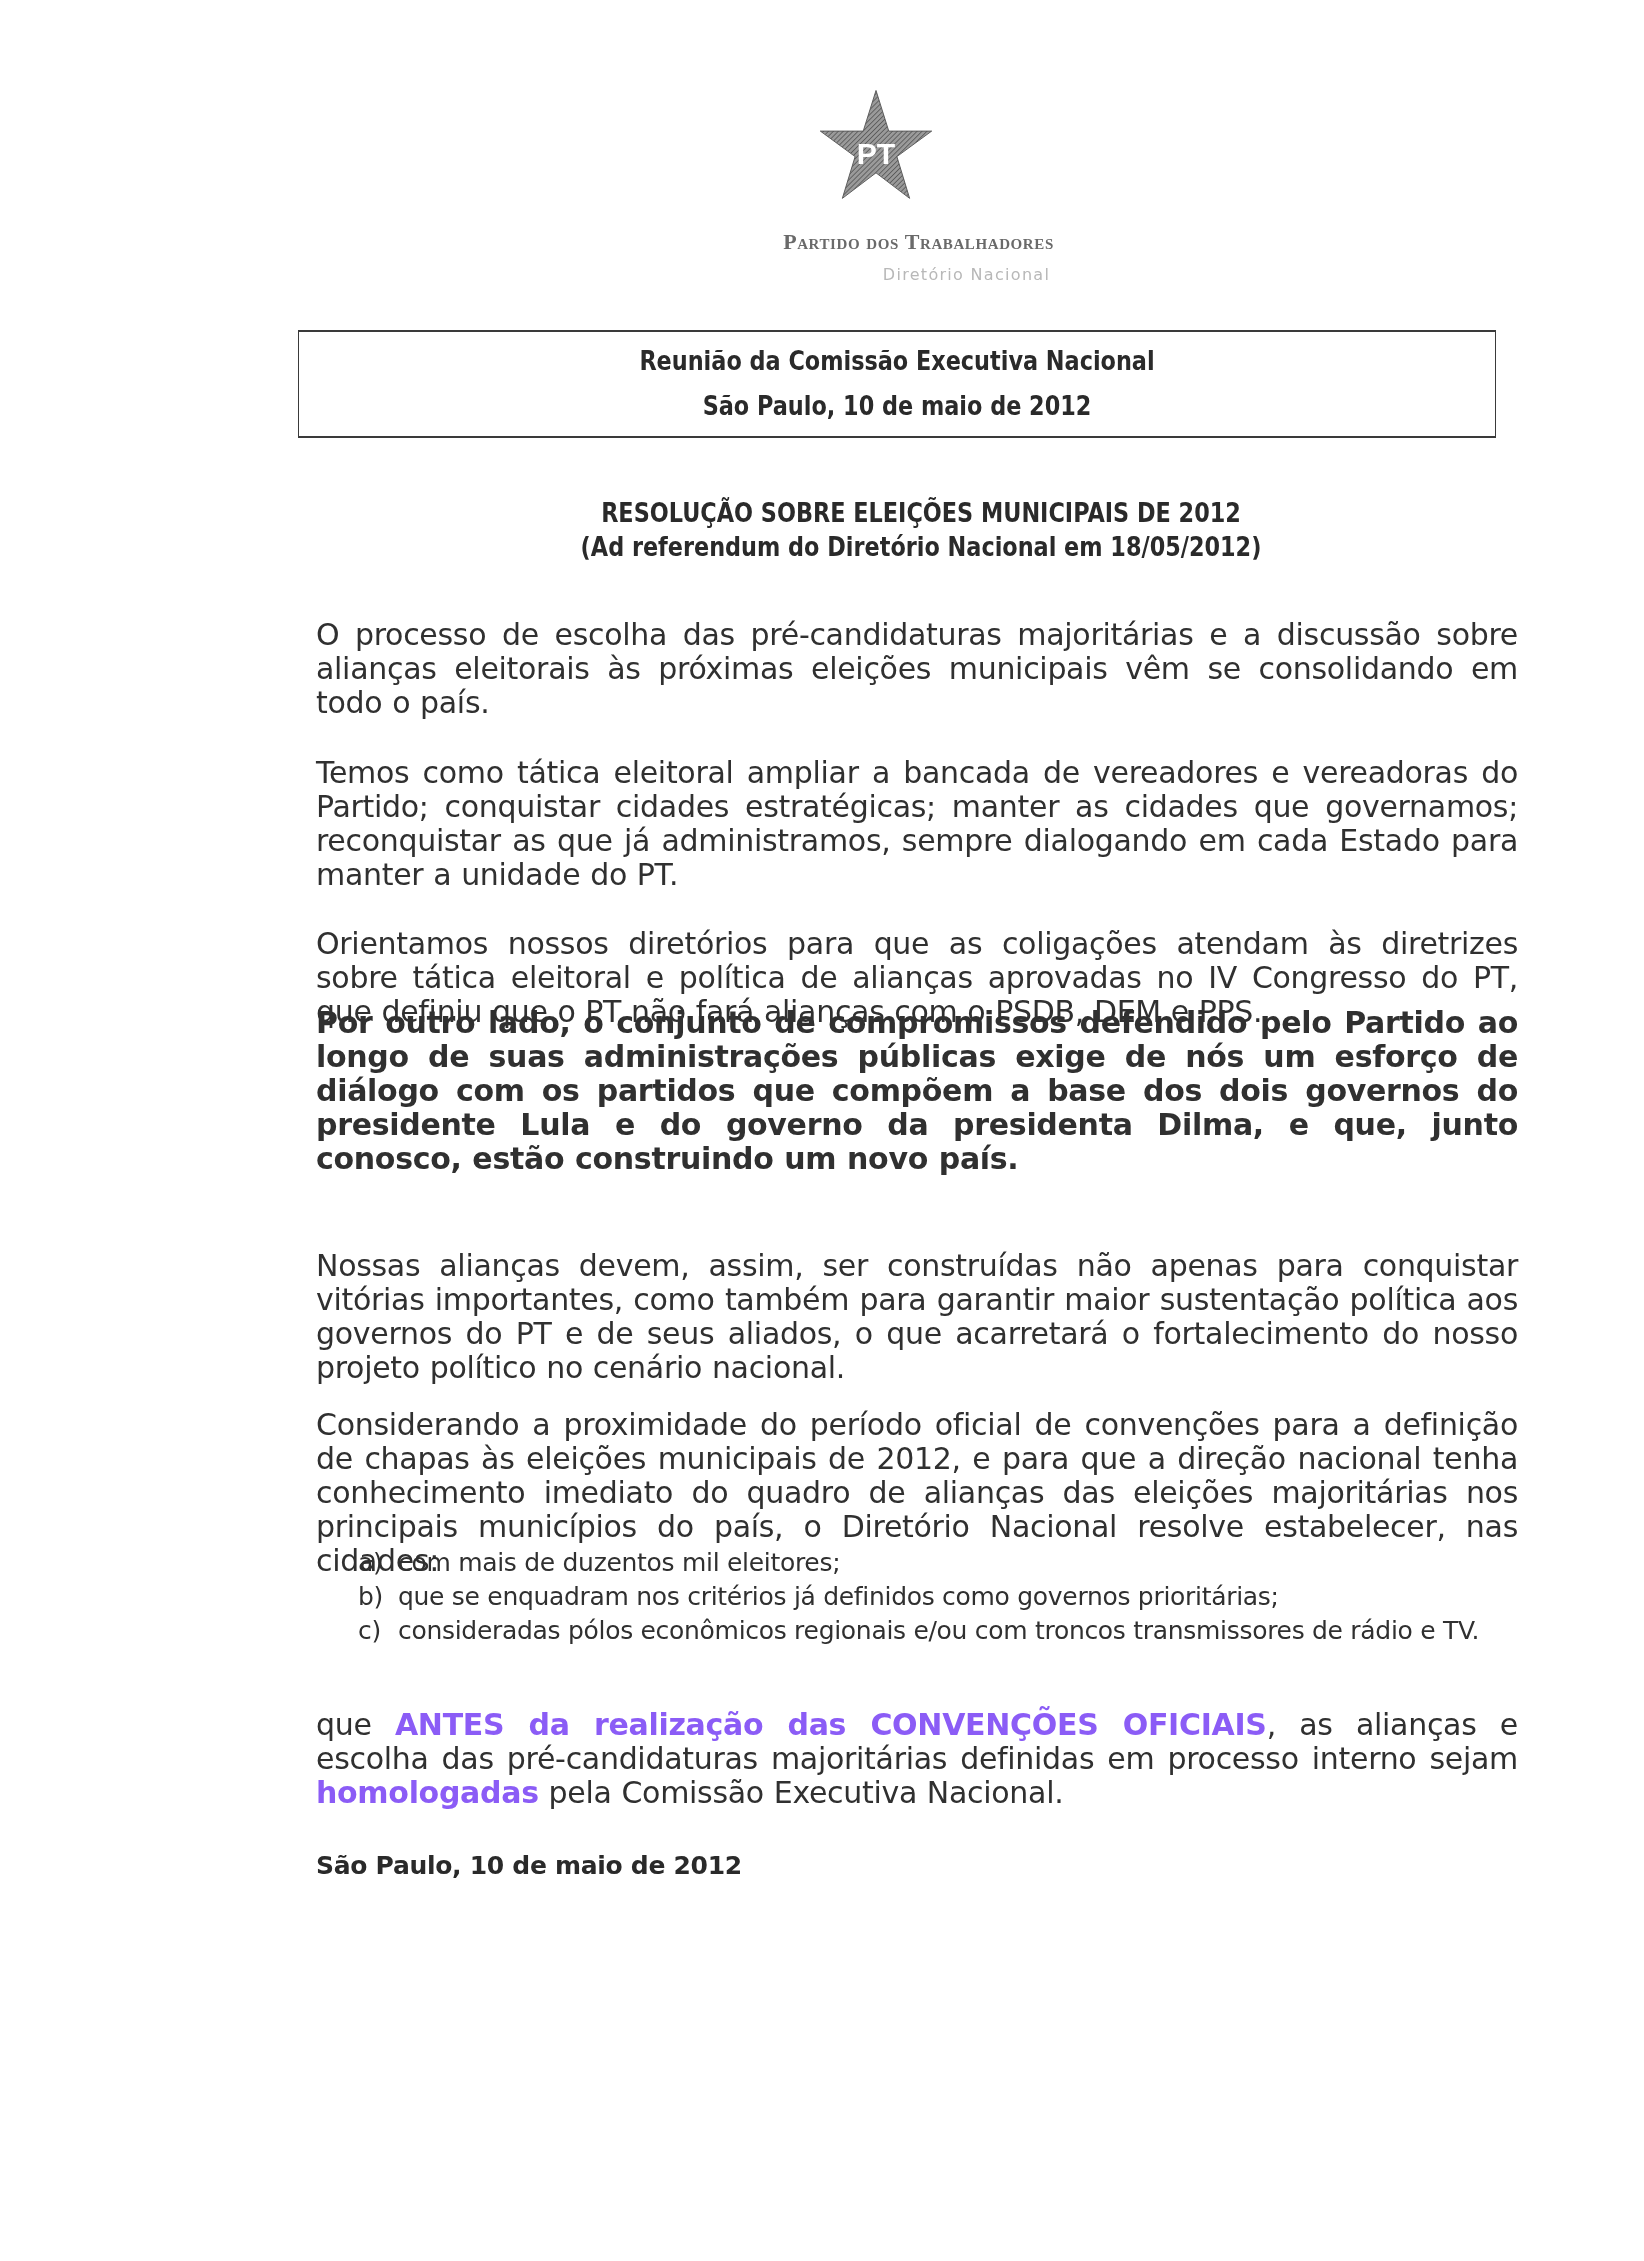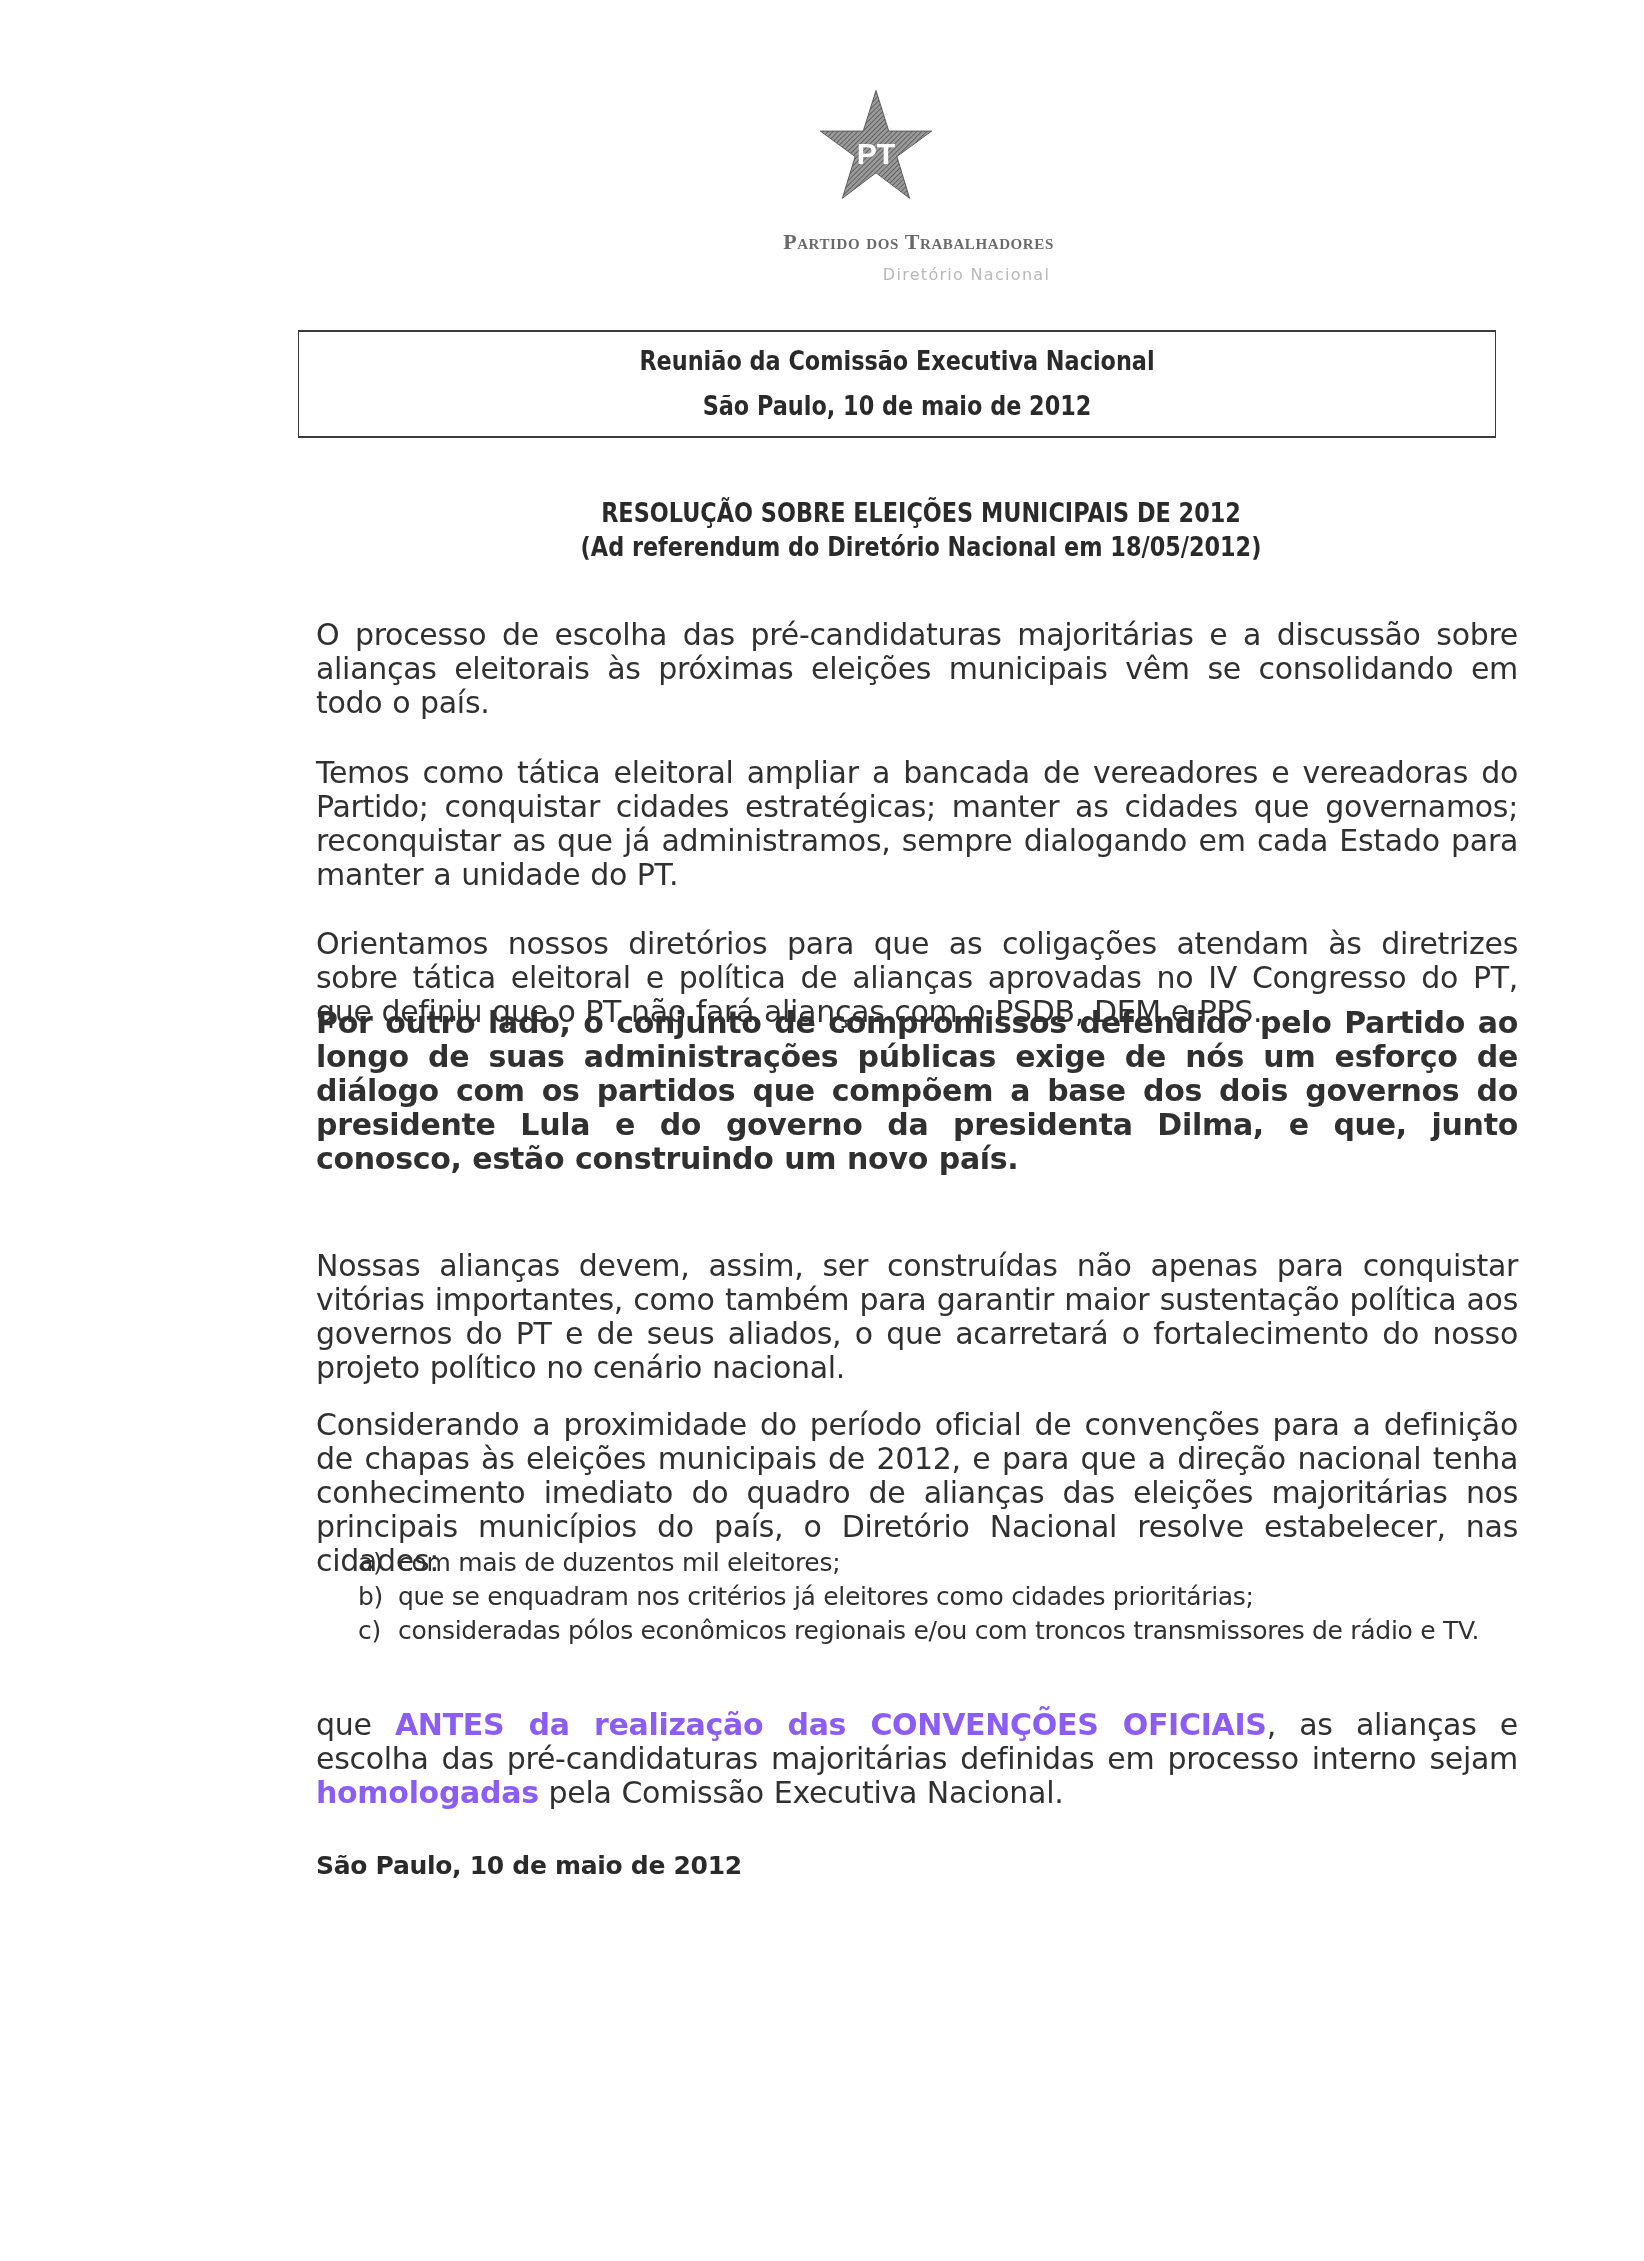--- a/index.html
+++ b/index.html
@@ -76,21 +76,21 @@
 <div class="p last-left" style="top:1237px;margin-top:12px;">Nossas alianças devem, assim, ser construídas não apenas para conquistar vitórias importantes, como também para garantir maior sustentação política aos governos do PT e de seus aliados, o que acarretará o fortalecimento do nosso projeto político no cenário nacional.</div>
 <div class="p last-left" style="top:1408px;">Considerando a proximidade do período oficial de convenções para a definição de chapas às eleições municipais de 2012, e para que a direção nacional tenha conhecimento imediato do quadro de alianças das eleições majoritárias nos principais municípios do país, o Diretório Nacional resolve estabelecer, nas cidades:</div>
 
 <div class="list" style="top:1546px;">
   <div class="item">
     <span class="mark">a)</span>
     <span class="text">com mais de duzentos mil eleitores;</span>
   </div>
   <div class="item">
     <span class="mark">b)</span>
-    <span class="text">que se enquadram nos critérios já eleitores como cidades prioritárias;</span>
+    <span class="text">que se enquadram nos critérios já definidos como governos prioritárias;</span>
   </div>
   <div class="item">
     <span class="mark">c)</span>
     <span class="text">consideradas pólos econômicos regionais e/ou com troncos transmissores de rádio e TV.</span>
   </div>
 </div>
 
 <div class="p last-left" style="top:1708px;"><span>que </span><b>ANTES da realização das CONVENÇÕES OFICIAIS</b><span>, as alianças e escolha das pré-candidaturas majoritárias definidas em processo interno sejam </span><b>homologadas</b><span> pela Comissão Executiva Nacional.</span></div>
 
 <div class="sig">

